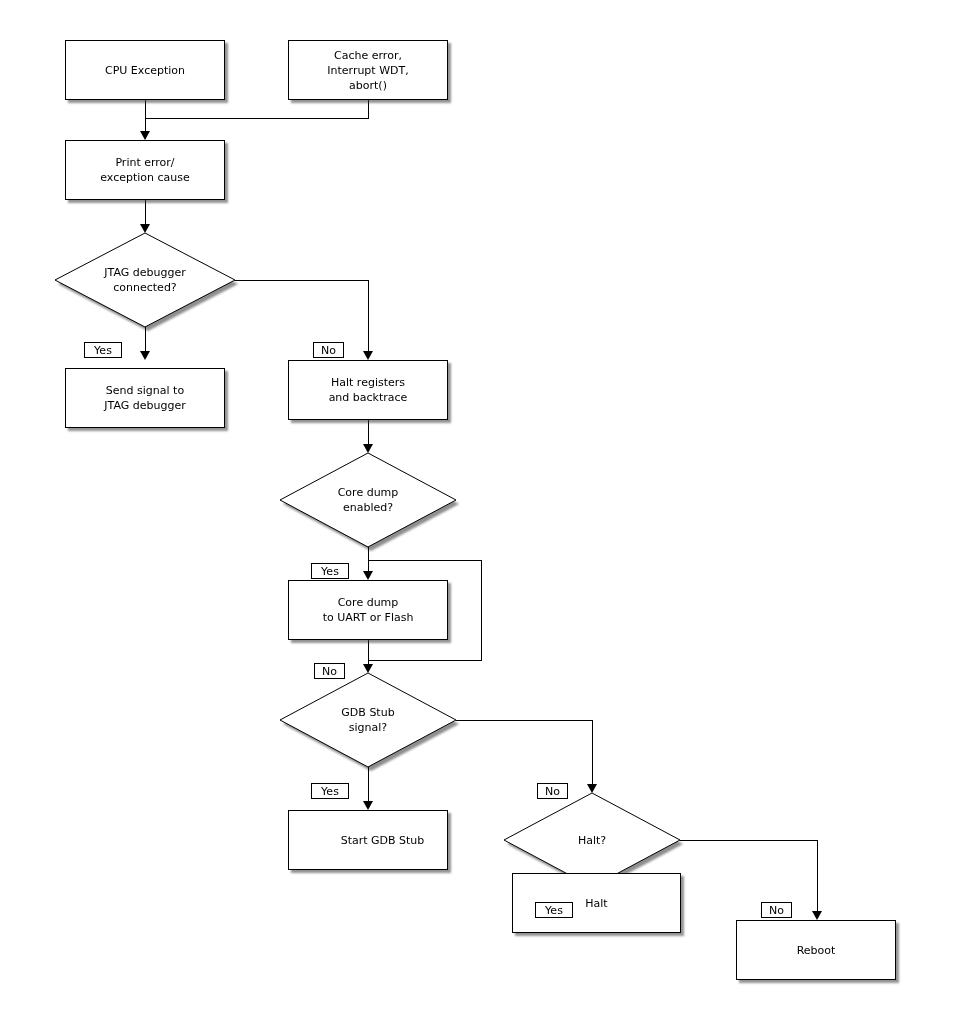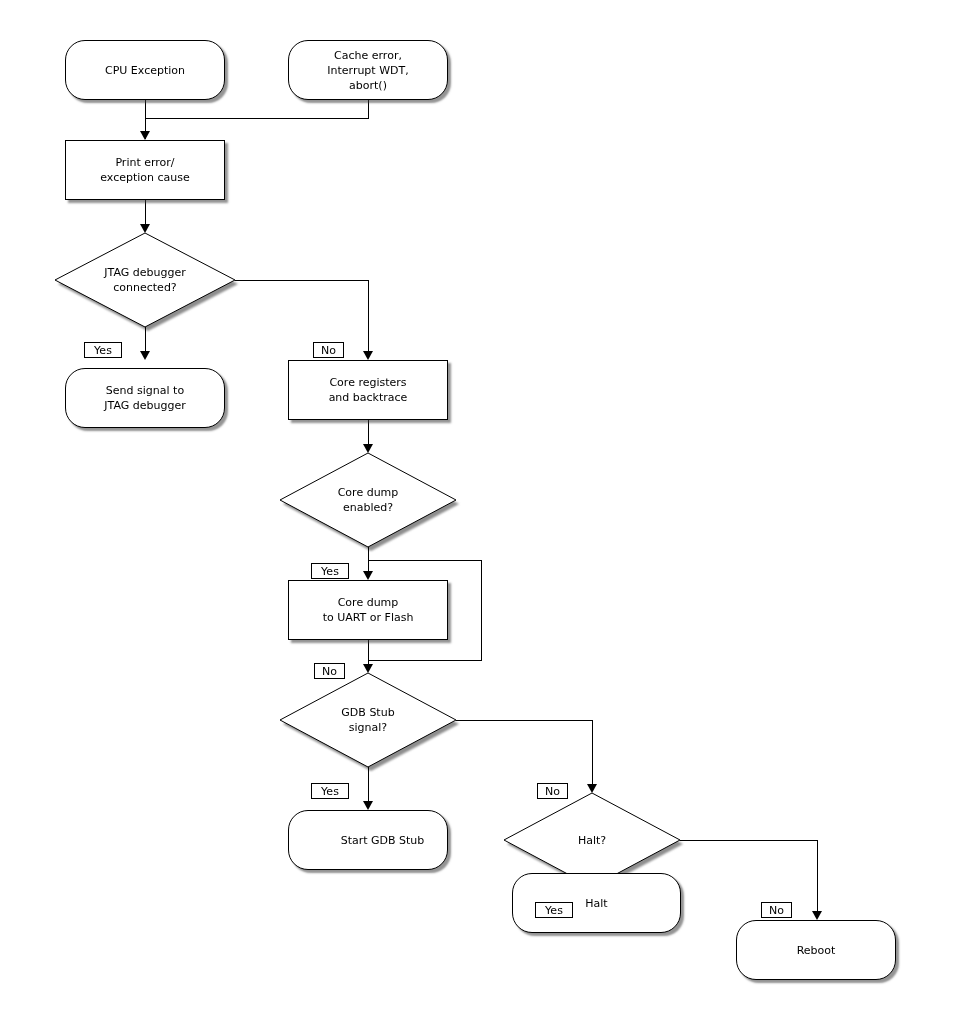--- a/index.html
+++ b/index.html
@@ -26,21 +26,21 @@
     box-sizing: border-box;
     display: flex;
     align-items: center;
     justify-content: center;
     text-align: center;
     font-size: 11px;
     line-height: 15px;
     white-space: pre-line;
     box-shadow: 3px 3px 2px rgba(60,60,60,0.55);
   }
-  .rounded { border-radius: 20px; }
+  .rounded { border-radius: 0; }
   .dtext {
     position: absolute;
     z-index: 2;
     display: flex;
     align-items: center;
     justify-content: center;
     text-align: center;
     font-size: 11px;
     line-height: 15px;
     white-space: pre-line;
@@ -116,21 +116,21 @@
   <div class="node rounded" style="left:288px; top:40px; width:160px; height:60px;">Cache error,
 Interrupt WDT,
 abort()</div>
 
   <div class="node" style="left:65px; top:140px; width:160px; height:60px;">Print error/
 exception cause</div>
 
   <div class="node rounded" style="left:65px; top:368px; width:160px; height:60px;">Send signal to
 JTAG debugger</div>
 
-  <div class="node" style="left:288px; top:360px; width:160px; height:60px;">Core registers
+  <div class="node" style="left:288px; top:360px; width:160px; height:60px;">Halt registers
 and backtrace</div>
 
   <div class="node" style="left:288px; top:580px; width:160px; height:60px;">Core dump
 to UART or Flash</div>
 
   <div class="node rounded" style="left:288px; top:810px; width:160px; height:60px;padding-left:29px;">Start GDB Stub</div>
 
   <div class="node rounded" style="left:512px; top:873px; width:169px; height:60px;">Halt</div>
 
   <div class="node rounded" style="left:736px; top:920px; width:160px; height:60px;">Reboot</div>

